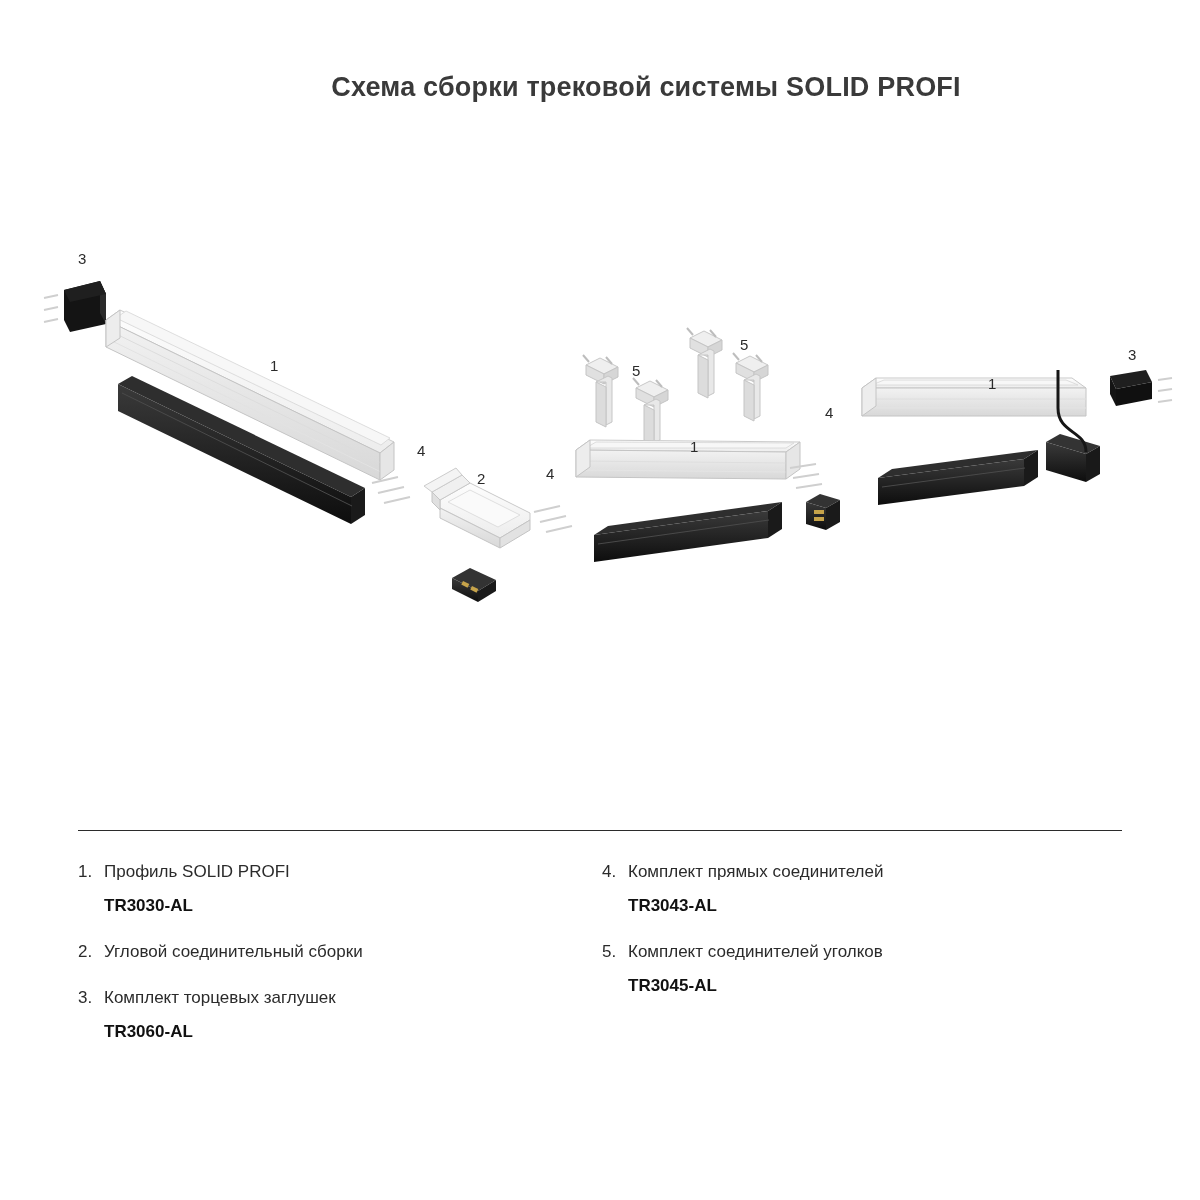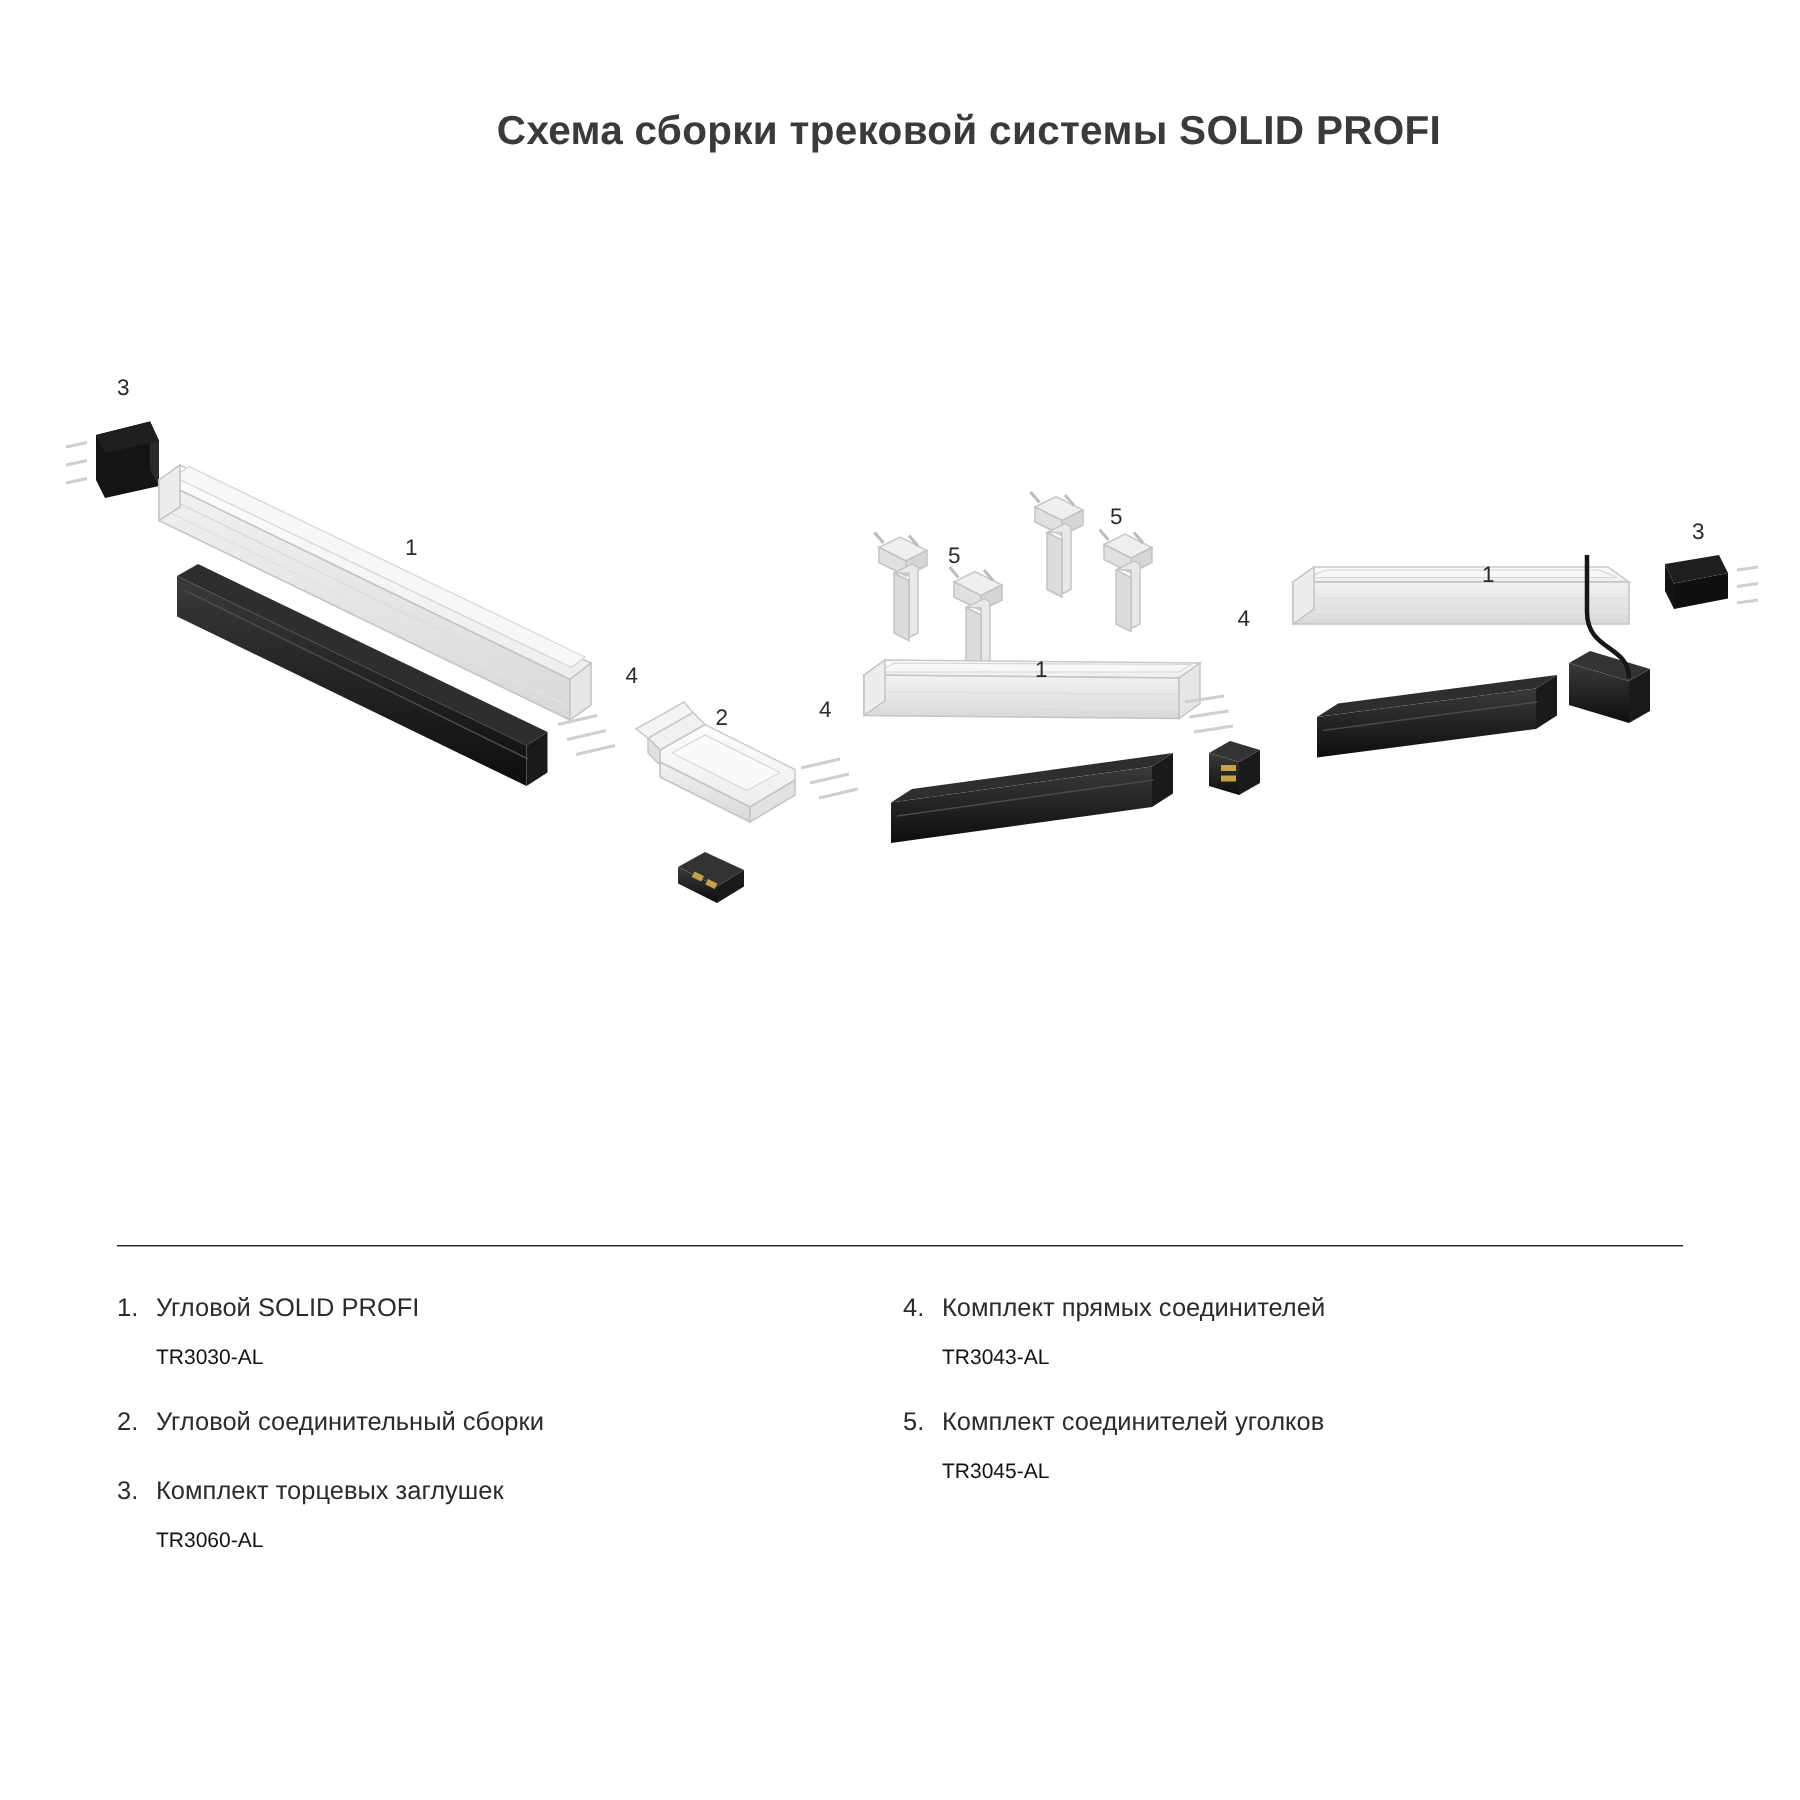--- a/index.html
+++ b/index.html
@@ -85,22 +85,22 @@
   .legend-num {
     width: 26px;
     flex: none;
   }
   .legend-label {
     font-size: 17px;
   }
   .legend-code {
     margin-top: 14px;
     margin-left: 26px;
-    font-size: 14px;
-    font-weight: 400;
+    font-size: 17px;
+    font-weight: 700;
     color: #111111;
   }
   .col-right .legend-num { width: 26px; }
 </style>
 </head>
 <body>
 
 <div class="page">
 
   <div class="title">Схема сборки трековой системы SOLID PROFI</div>
@@ -309,21 +309,21 @@
   </div>
 
   <div class="rule"></div>
 
   <div class="legend">
     <div class="legend-col col-left">
 
       <div class="legend-item">
         <div class="legend-line">
           <span class="legend-num">1.</span>
-          <span class="legend-label">Угловой SOLID PROFI</span>
+          <span class="legend-label">Профиль SOLID PROFI</span>
         </div>
         <div class="legend-code">TR3030-AL</div>
       </div>
 
       <div class="legend-item">
         <div class="legend-line">
           <span class="legend-num">2.</span>
           <span class="legend-label">Угловой соединительный сборки</span>
         </div>
       </div>

